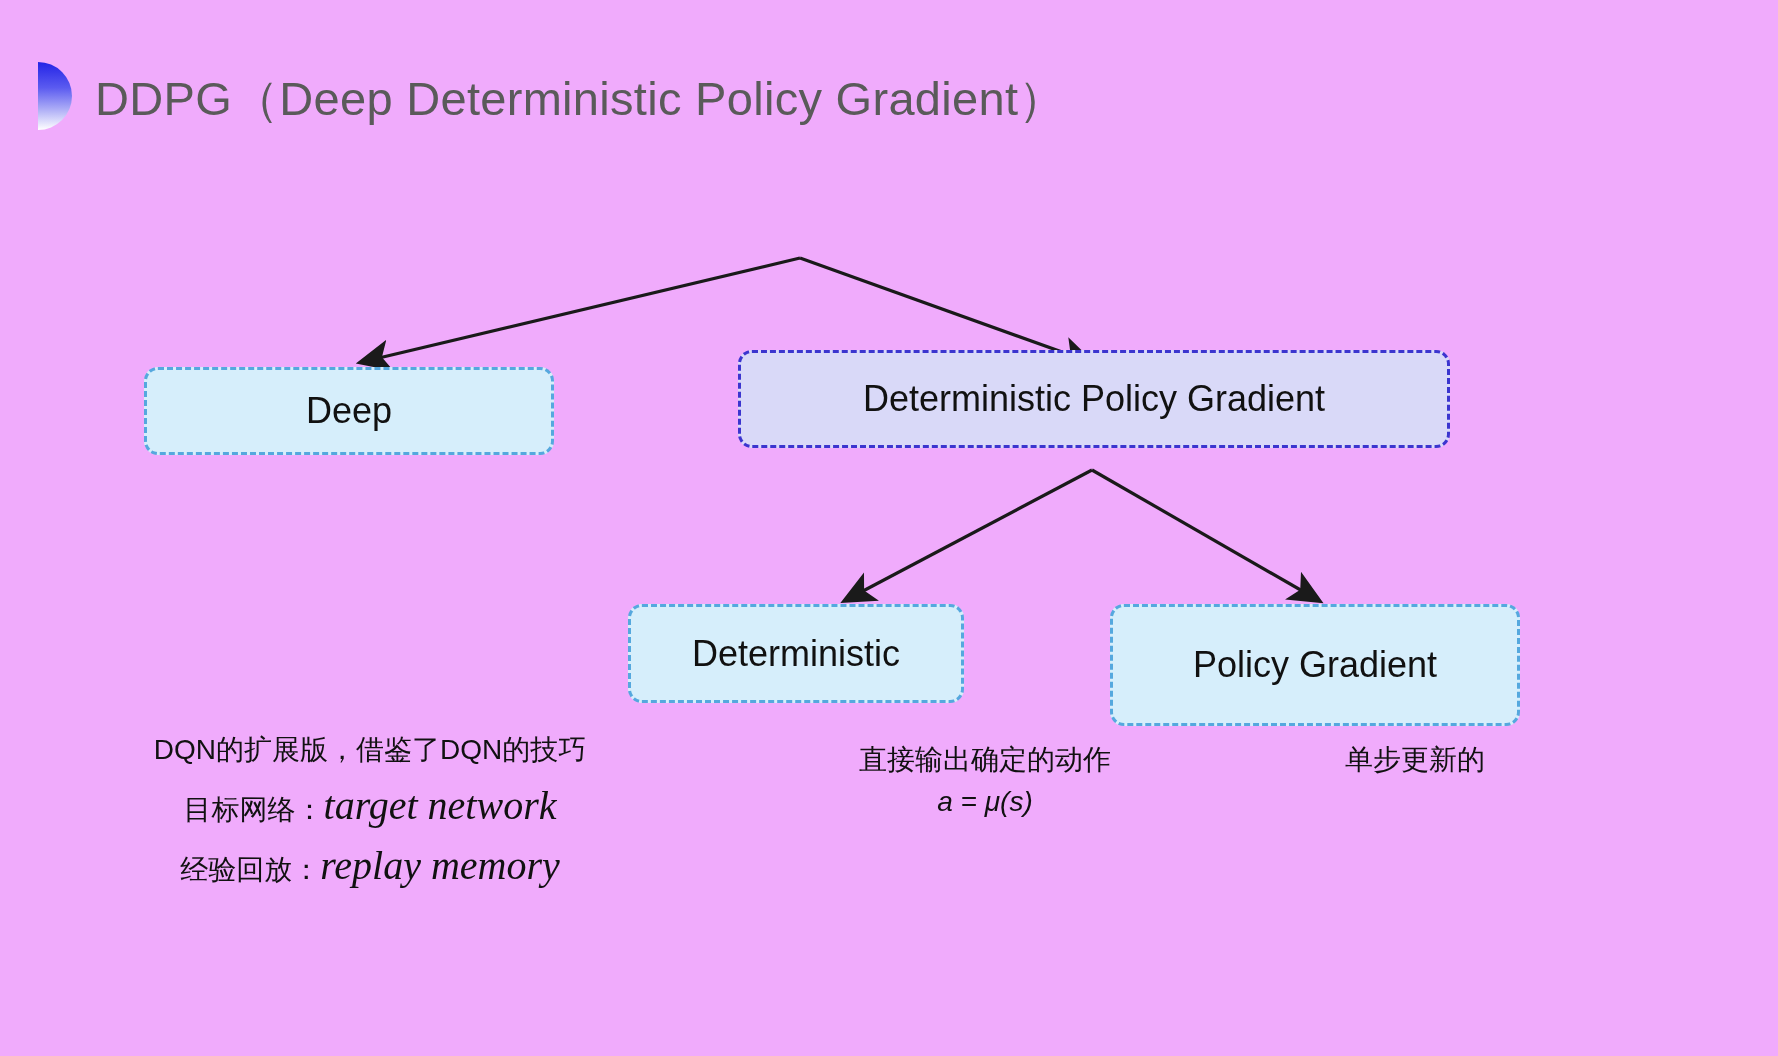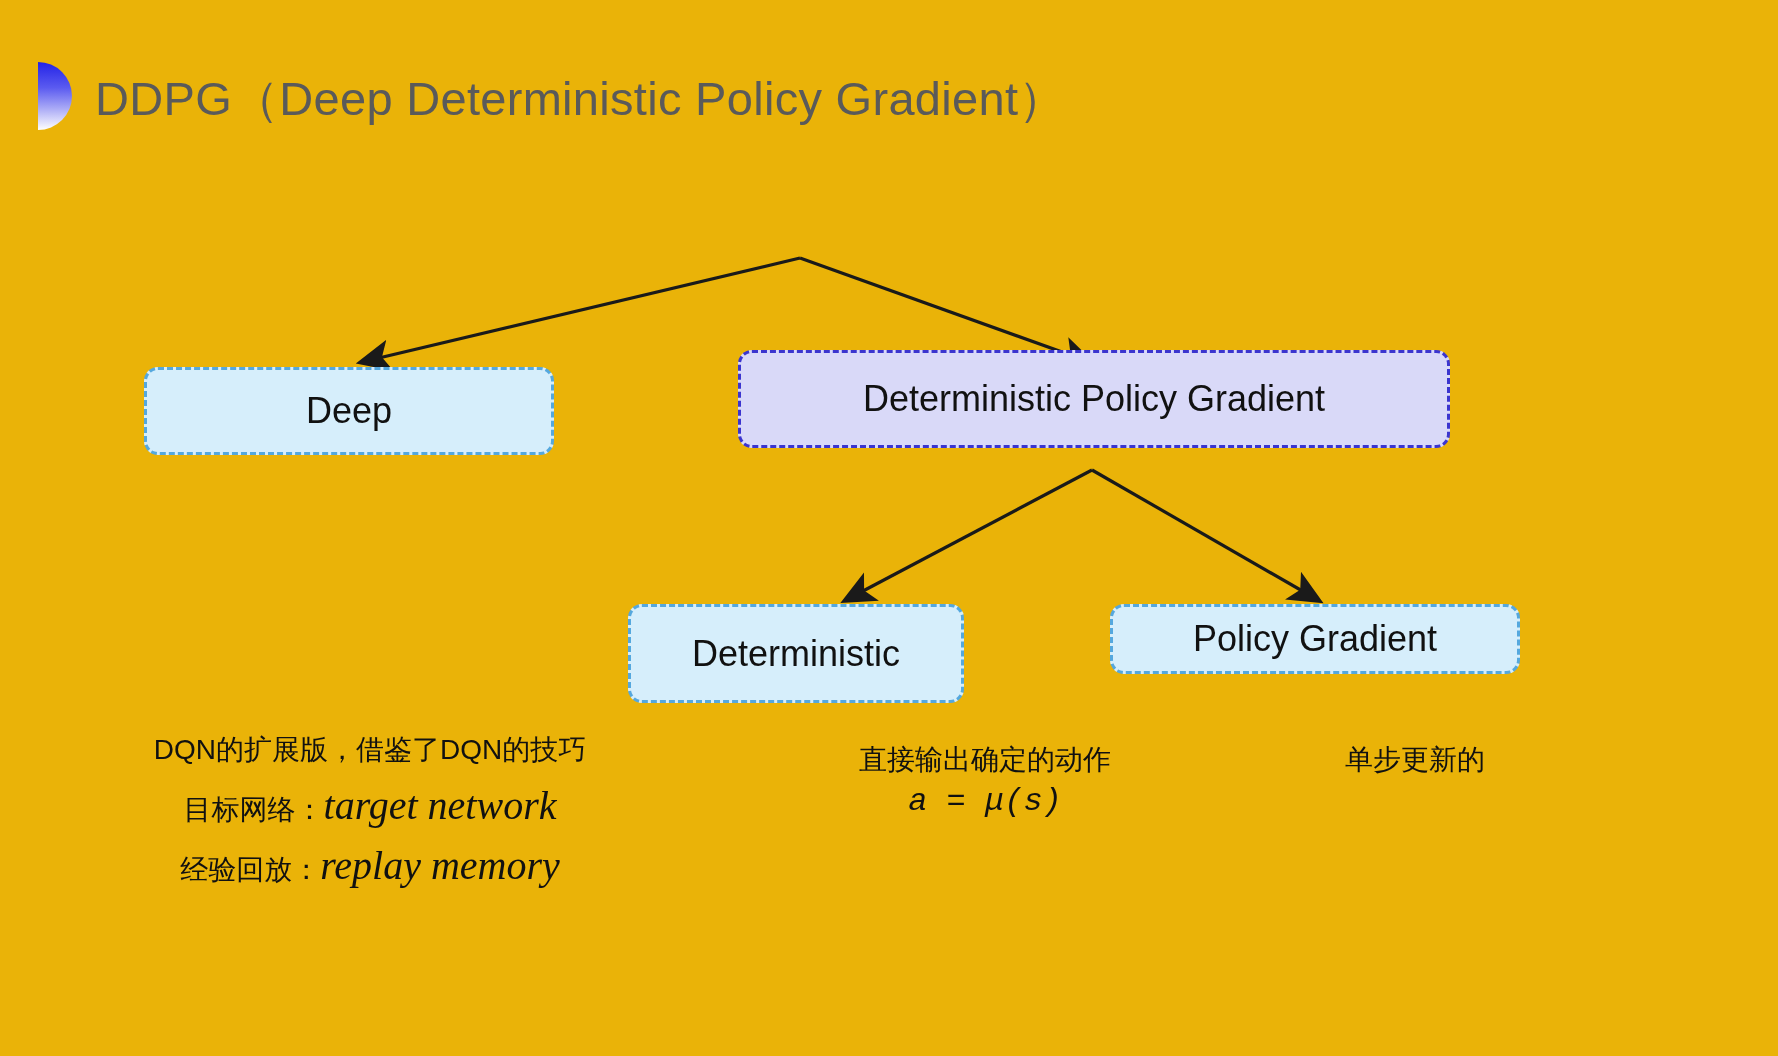--- a/index.html
+++ b/index.html
@@ -15,21 +15,21 @@
     font-family: "Liberation Sans", sans-serif;
     -webkit-font-smoothing: antialiased;
   }
 
   
   #slide {
     position: absolute;
     left: 0; top: 0;
     width: 1778px;
     height: 1056px;
-    background: #eab308;
+    background: #f0abfc;
   }
 
   
   #title-deco {
     position: absolute;
     left: 38px;
     top: 62px;
     width: 34px;
     height: 68px;
     border-top-right-radius: 34px 34px;
@@ -71,21 +71,21 @@
     font-size: 36px;
     line-height: 42px;
     font-weight: 400;
     color: #111111;
     white-space: nowrap;
   }
   #node-root   { left: 377px;  top: 155px; width: 845px; height: 102px; }
   #node-deep   { left: 144px;  top: 367px; width: 410px; height: 88px; }
   #node-dpg    { left: 738px;  top: 350px; width: 712px; height: 98px; }
   #node-det    { left: 628px;  top: 604px; width: 336px; height: 99px; }
-  #node-pg     { left: 1110px; top: 604px; width: 410px; height: 70px; }
+  #node-pg     { left: 1110px; top: 604px; width: 410px; height: 122px; }
 
   
   #arrow-layer {
     position: absolute;
     left: 0; top: 0;
     width: 1778px;
     height: 1056px;
     pointer-events: none;
   }
 
@@ -99,23 +99,23 @@
     font-size: 28px;
     line-height: 54px;
     white-space: nowrap;
   }
   .serif-it {
     font-family: Liberation Serif, serif;
     font-style: italic;
     font-size: 40px;
   }
   .formula {
-    font-family: Liberation Mono, monospace;
+    font-family: Liberation Sans, sans-serif;
     font-style: italic;
-    font-size: 32px;
+    font-size: 28px;
     line-height: 44px;
     white-space: nowrap;
   }
   #cap-left   { left: 110px; top: 722px; width: 520px; }
   #cap-left .cap-line { line-height: 56px; }
   #cap-mid    { left: 690px; top: 740px; width: 590px; }
   #cap-mid .cap-line { line-height: 40px; font-family: Liberation Serif, serif; }
   #cap-right  { left: 1155px; top: 740px; width: 520px; }
   #cap-right .cap-line { line-height: 40px; }
 </style>

